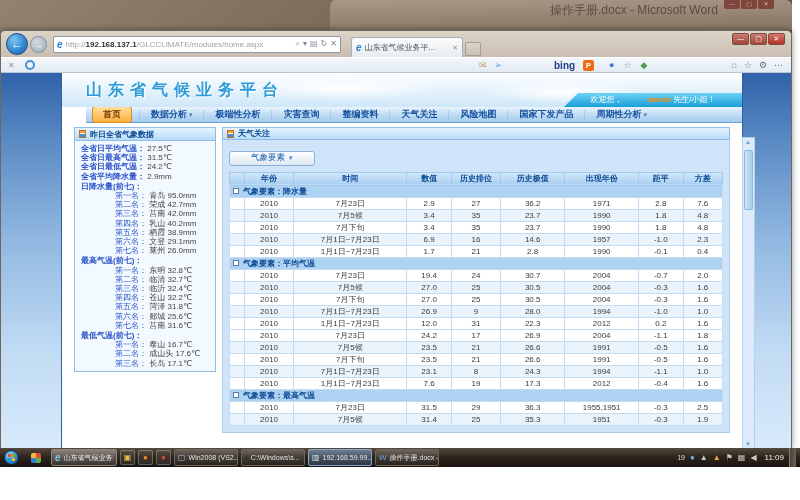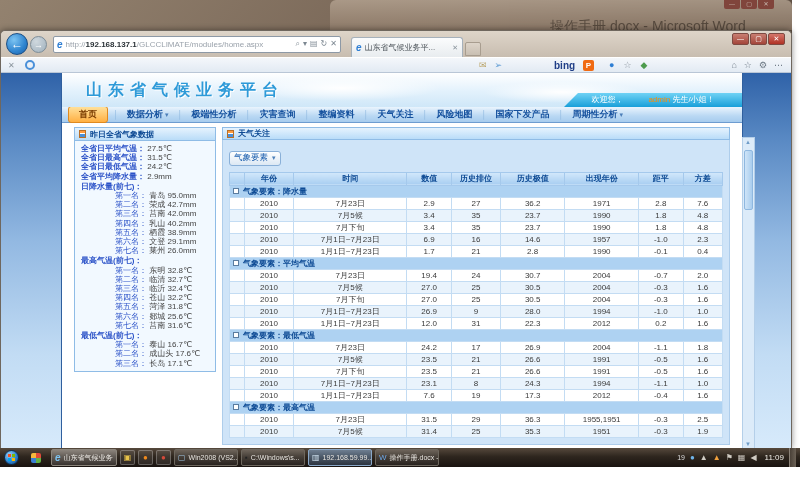--- a/index.html
+++ b/index.html
@@ -5,21 +5,21 @@
   * { margin:0; padding:0; box-sizing:border-box; }
   body { background:#fff; }
   #screen { position:relative; width:800px; height:500px; overflow:hidden;
     font-family:"Liberation Sans","DejaVu Sans",sans-serif; background:#fff; }
 
   
   .desktop { position:absolute; left:0; top:0; width:792px; height:467px;
     background:linear-gradient(135deg,#93826f 0%,#7c6a5a 30%,#5f5044 65%,#4a3d33 100%); }
   .word-titlebar { position:absolute; left:330px; top:0; width:462px; height:30px;
     background:linear-gradient(180deg,#b8a795,#937f6d); border-radius:6px 6px 0 0; opacity:.75; }
-  .word-title { position:absolute; left:220px; top:18px; font-size:14px; color:#3e342b; opacity:.8; }
+  .word-title { position:absolute; left:220px; top:2px; font-size:12px; color:#3e342b; opacity:.8; }
   .word-btns { position:absolute; right:18px; top:0; display:flex; }
   .word-btns span { width:16px; height:9px; margin-left:1px; background:#8a4038; border-radius:0 0 2px 2px; font-size:6px; color:#e8d7cf; text-align:center; line-height:9px; }
 
   
   .browser { position:absolute; left:0; top:30px; width:792px; height:418px;
     border:1px solid #6f675e; border-bottom:none; border-radius:5px 5px 0 0;
     background:#d9d0c5; box-shadow:0 0 6px rgba(0,0,0,.45); }
   .titlebar { position:relative; height:26px; background:linear-gradient(180deg,#ded5c9,#c8bdb0); border-radius:5px 5px 0 0; display:flex; align-items:center; }
   .btn-back { width:22px; height:22px; border-radius:50%; margin-left:5px;
     background:radial-gradient(circle at 35% 30%,#7cc4f2,#2f84cf 60%,#1d5fa6);
@@ -71,25 +71,25 @@
   
   .banner { position:relative; height:34px; background:linear-gradient(180deg,#ffffff,#e2f1fc 55%,#cfe7f8); overflow:hidden; }
   .cloud { position:absolute; background:radial-gradient(ellipse,#ffffff 0%,rgba(255,255,255,0) 70%); }
   .c1 { left:180px; top:2px; width:200px; height:26px; }
   .c2 { left:420px; top:8px; width:160px; height:22px; }
   .page-title { position:absolute; left:24px; top:7px; font-size:16px; font-weight:bold; color:#2e9ad8;
     letter-spacing:6px; text-shadow:1px 1px 0 #fff; }
   .welcome { position:absolute; right:0; bottom:0; height:14px; width:178px;
     background:linear-gradient(180deg,#6fd2f5,#189fd9); clip-path:polygon(14px 0,100% 0,100% 100%,0 100%);
     font-size:8px; color:#fff; text-align:center; line-height:14px; }
-  .welcome b { color:#ff8a00; font-weight:normal;padding-left:25px; }
+  .welcome b { color:#ff8a00; font-weight:bold;padding-left:25px; }
 
   
   .navbar { height:16px; background:linear-gradient(180deg,#eaf4fd,#b9d8f3 60%,#a7ccee);
-    border-bottom:1px solid #6d9cd0; display:flex; align-items:center; padding-left:6px; font-size:9px; }
+    border-bottom:1px solid #6d9cd0; display:flex; align-items:center; padding-left:6px; font-size:9px;margin-left:24px; }
   .nav-item { color:#15519e; font-weight:bold; padding:1px 8px; white-space:nowrap; }
   .nav-item.active { background:linear-gradient(180deg,#ffe09a,#ffb043); border:1px solid #e08a1f;
     border-radius:3px; color:#7a3b00; padding:1px 10px; margin-right:4px; }
   .nav-caret { font-size:7px; color:#4c7fb8; margin-left:2px; }
   .nav-sep { color:#8fb8e0; font-size:8px; margin:0 1px; }
 
   
   .crumbbar { height:14px; background:#cde4f8; border-bottom:1px solid #aecdeb; display:flex;
     align-items:center; padding:0 8px; font-size:8px; color:#2060b0; }
   .crumb-right { margin-left:auto; display:flex; gap:18px; }
@@ -113,21 +113,21 @@
   .sec-title { color:#2b52c8; font-weight:bold; margin-top:1px; }
   .rank-line { padding-left:34px; white-space:nowrap; }
   .rank-line .k { color:#2b52c8; }
   .rank-line .v { color:#444; }
 
   
   .rightcol { position:absolute; left:160px; top:4px; width:508px; }
   .watch-hd { height:13px; background:linear-gradient(180deg,#e6f3fe,#b9dcf8); border:1px solid #8fbce6;
     display:flex; align-items:center; padding:0 4px; font-size:8px; font-weight:bold; color:#0d4a94; }
   .watch-region { background:#cfe4f8; border:1px solid #aecdeb; border-top:none; padding:6px; }
-  .filter-btn { display:inline-flex; align-items:center; height:15px; padding:0 4px;
+  .filter-btn { display:inline-flex; align-items:center; height:15px; padding:0 21px;
     background:linear-gradient(180deg,#ffffff,#dce8f4); border:1px solid #8ab0d8; border-radius:3px;
     font-size:8.5px; color:#1c5fae; margin-bottom:6px;text-align:center; }
   .filter-btn .nav-caret { margin-left:4px; }
   table.watch { width:100%; border-collapse:collapse; background:#fff; table-layout:fixed; }
   table.watch th { height:13px; background:linear-gradient(180deg,#d3e8fb,#a8cef1); border:1px solid #a5c9ec;
     font-size:8px; color:#0d4a94; font-weight:bold; }
   table.watch td { border:1px solid #c3dcf3; font-size:8px; color:#3a3a3a; text-align:center; height:11px;
     overflow:hidden; white-space:nowrap; padding:0 1px; }
   tr.group-row td { background:#aed2f2; color:#0d4a94; font-weight:bold; text-align:left; height:10px; padding-left:3px; }
   .cbox { display:inline-block; width:6px; height:6px; background:#fff; border:1px solid #5a7ca0; margin-right:4px; vertical-align:middle; }
@@ -438,23 +438,20 @@
                       <td></td>
                       <td>2010</td>
                       <td>1月1日~7月23日</td>
                       <td>12.0</td>
                       <td>31</td>
                       <td>22.3</td>
                       <td>2012</td>
                       <td>0.2</td>
                       <td>1.6</td>
                     </tr>
-                    <tr class="group-row">
-                      <td colspan="9"><span class="cbox"></span><span>气象要素：最低气温</span></td>
-                    </tr>
                     <tr class="data-row">
                       <td></td>
                       <td>2010</td>
                       <td>7月23日</td>
                       <td>24.2</td>
                       <td>17</td>
                       <td>26.9</td>
                       <td>2004</td>
                       <td>-1.1</td>
                       <td>1.8</td>

